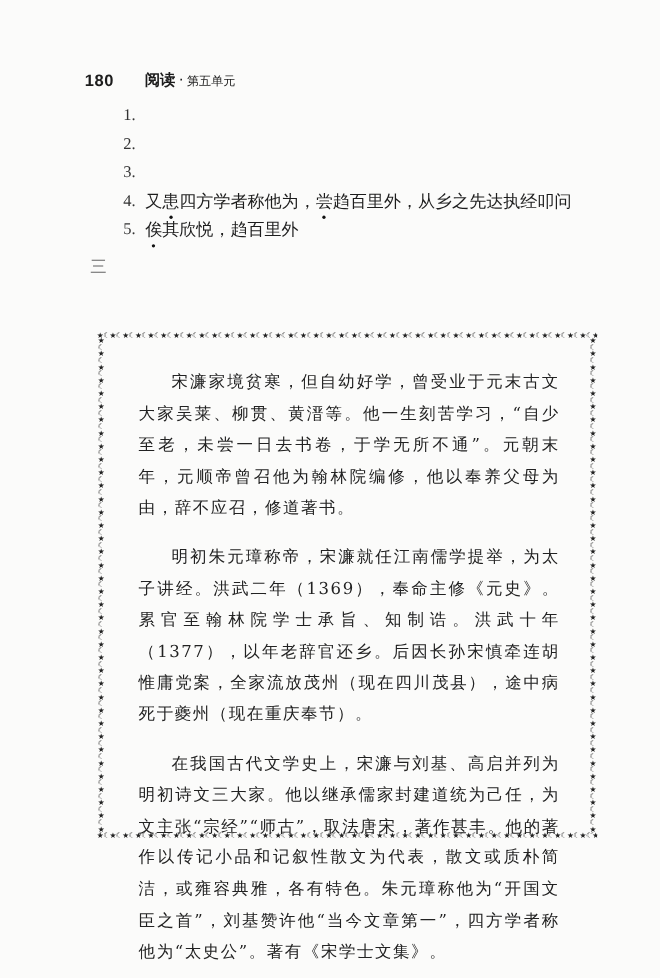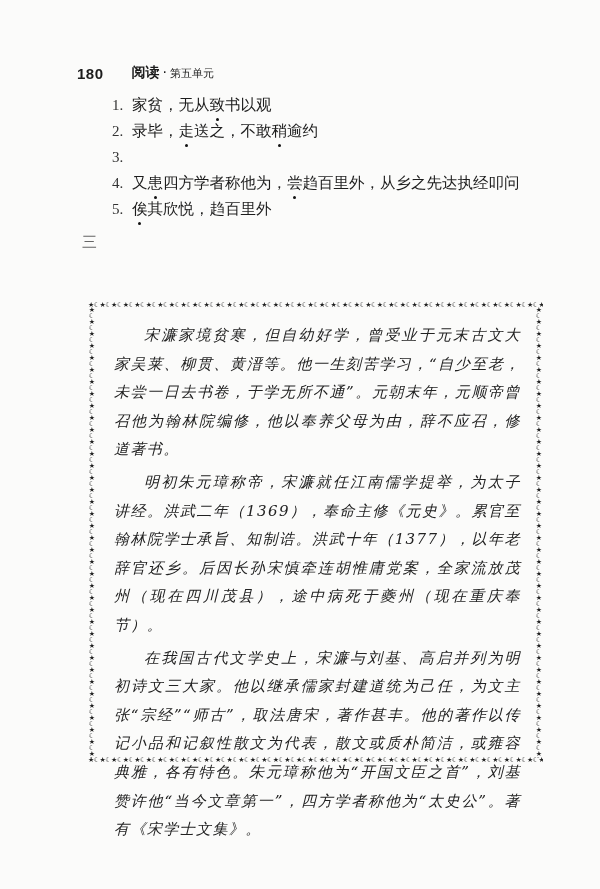--- a/index.html
+++ b/index.html
@@ -22,40 +22,38 @@
   .question .q-num { width: 32px; color: #666; font-size: 15px; }
   .question .q-text { width: 445px; }
   .box { position: absolute; left: 88px; top: 301px; width: 455px; height: 463px; box-sizing: border-box; }
   .border-h { position: absolute; left: 0; right: 0; height: 8px; overflow: hidden; white-space: nowrap; font-size: 7px; line-height: 8px; letter-spacing: -0.5px; color: #222; }
   .border-top { top: 0; }
   .border-bottom { bottom: 0; }
   .border-v { position: absolute; top: 6px; bottom: 6px; width: 8px; overflow: hidden; font-size: 7px; line-height: 6px; text-align: center; color: #222; word-break: break-all; }
   .border-left { left: 0; }
   .border-right { right: 0; }
   .box-content { position: absolute; left: 22px; top: 16px; width: 415px; font-family: "DejaVu Serif", serif; font-size: 15px; line-height: 28.6px; letter-spacing: 1.4px; text-align: justify; color: #222; }
-  .box-content p { margin: 4px; text-indent: 2em; font-style: italic; }
+  .box-content p { margin: 16px; text-indent: 2em; }
 </style>
 </head>
 <body>
 
 <div class="header">
   <span class="page-num">180</span>
   <span class="running-title">
     <span>阅读</span><span style="margin:0 3px;font-weight:normal;">·</span><span class="running-sub">第五单元</span>
   </span>
 </div>
 
 <div class="items">
   <div class="item">
     <span class="num">1.</span>
-    <span><span>家贫，无从</span><span class="emph">致</span><span>书以观</span></span>
   </div>
   <div class="item">
     <span class="num">2.</span>
-    <span><span>录毕，</span><span class="emph">走</span><span>送之，不敢</span><span class="emph">稍</span><span>逾约</span></span>
   </div>
   <div class="item">
     <span class="num">3.</span>
   </div>
   <div class="item">
     <span class="num">4.</span>
     <span><span>又</span><span class="emph">患</span><span>四方学者称他为，</span><span class="emph">尝</span><span>趋百里外，从乡之先达执经叩问</span></span>
   </div>
   <div class="item">
     <span class="num">5.</span>

